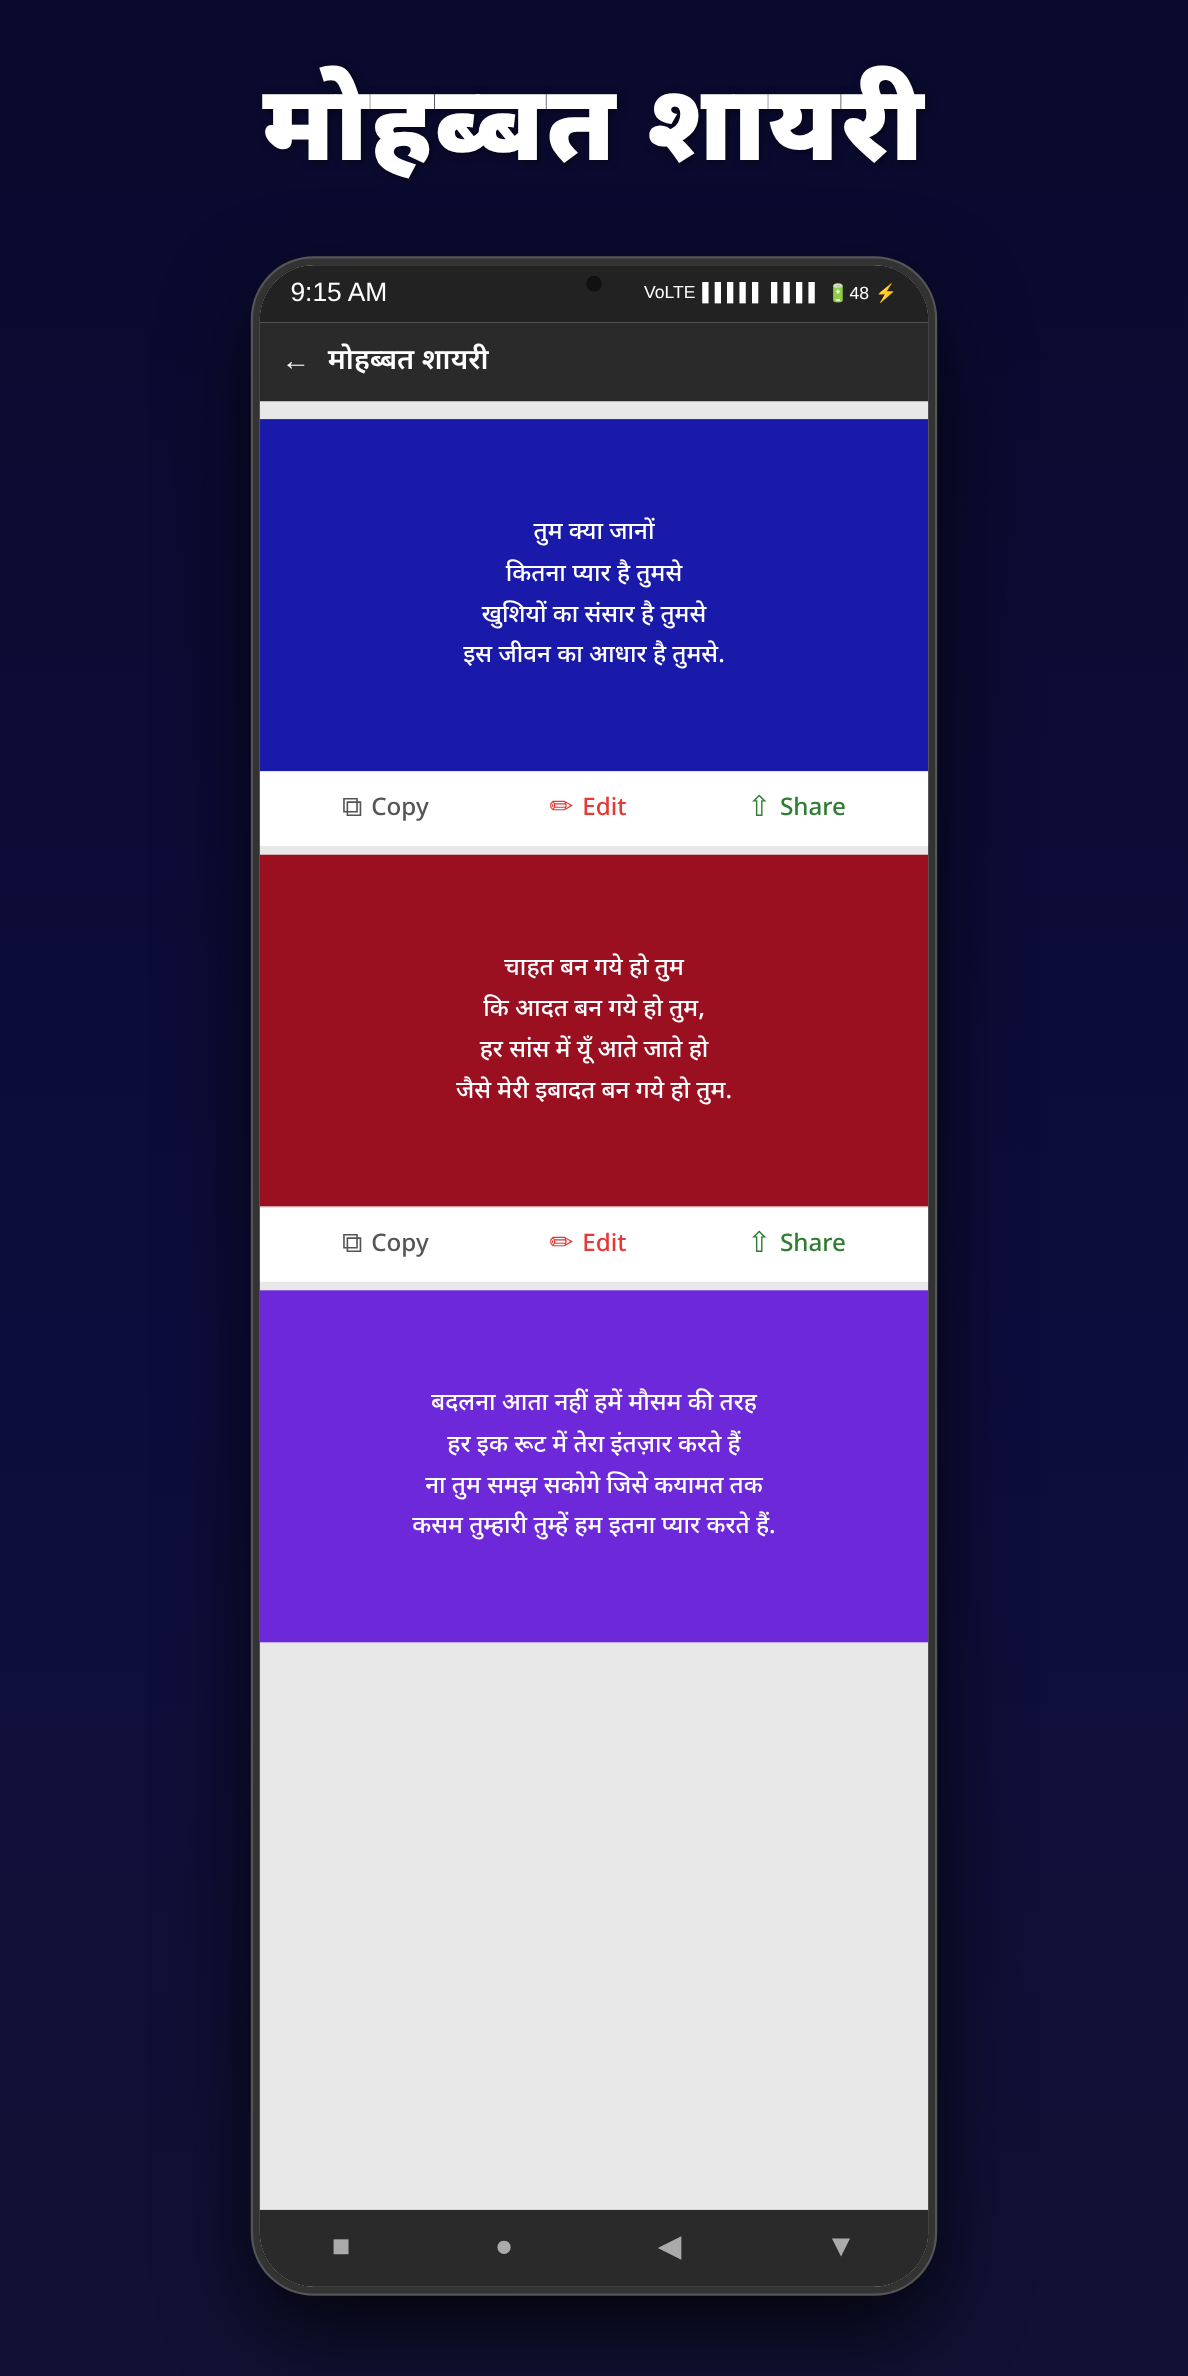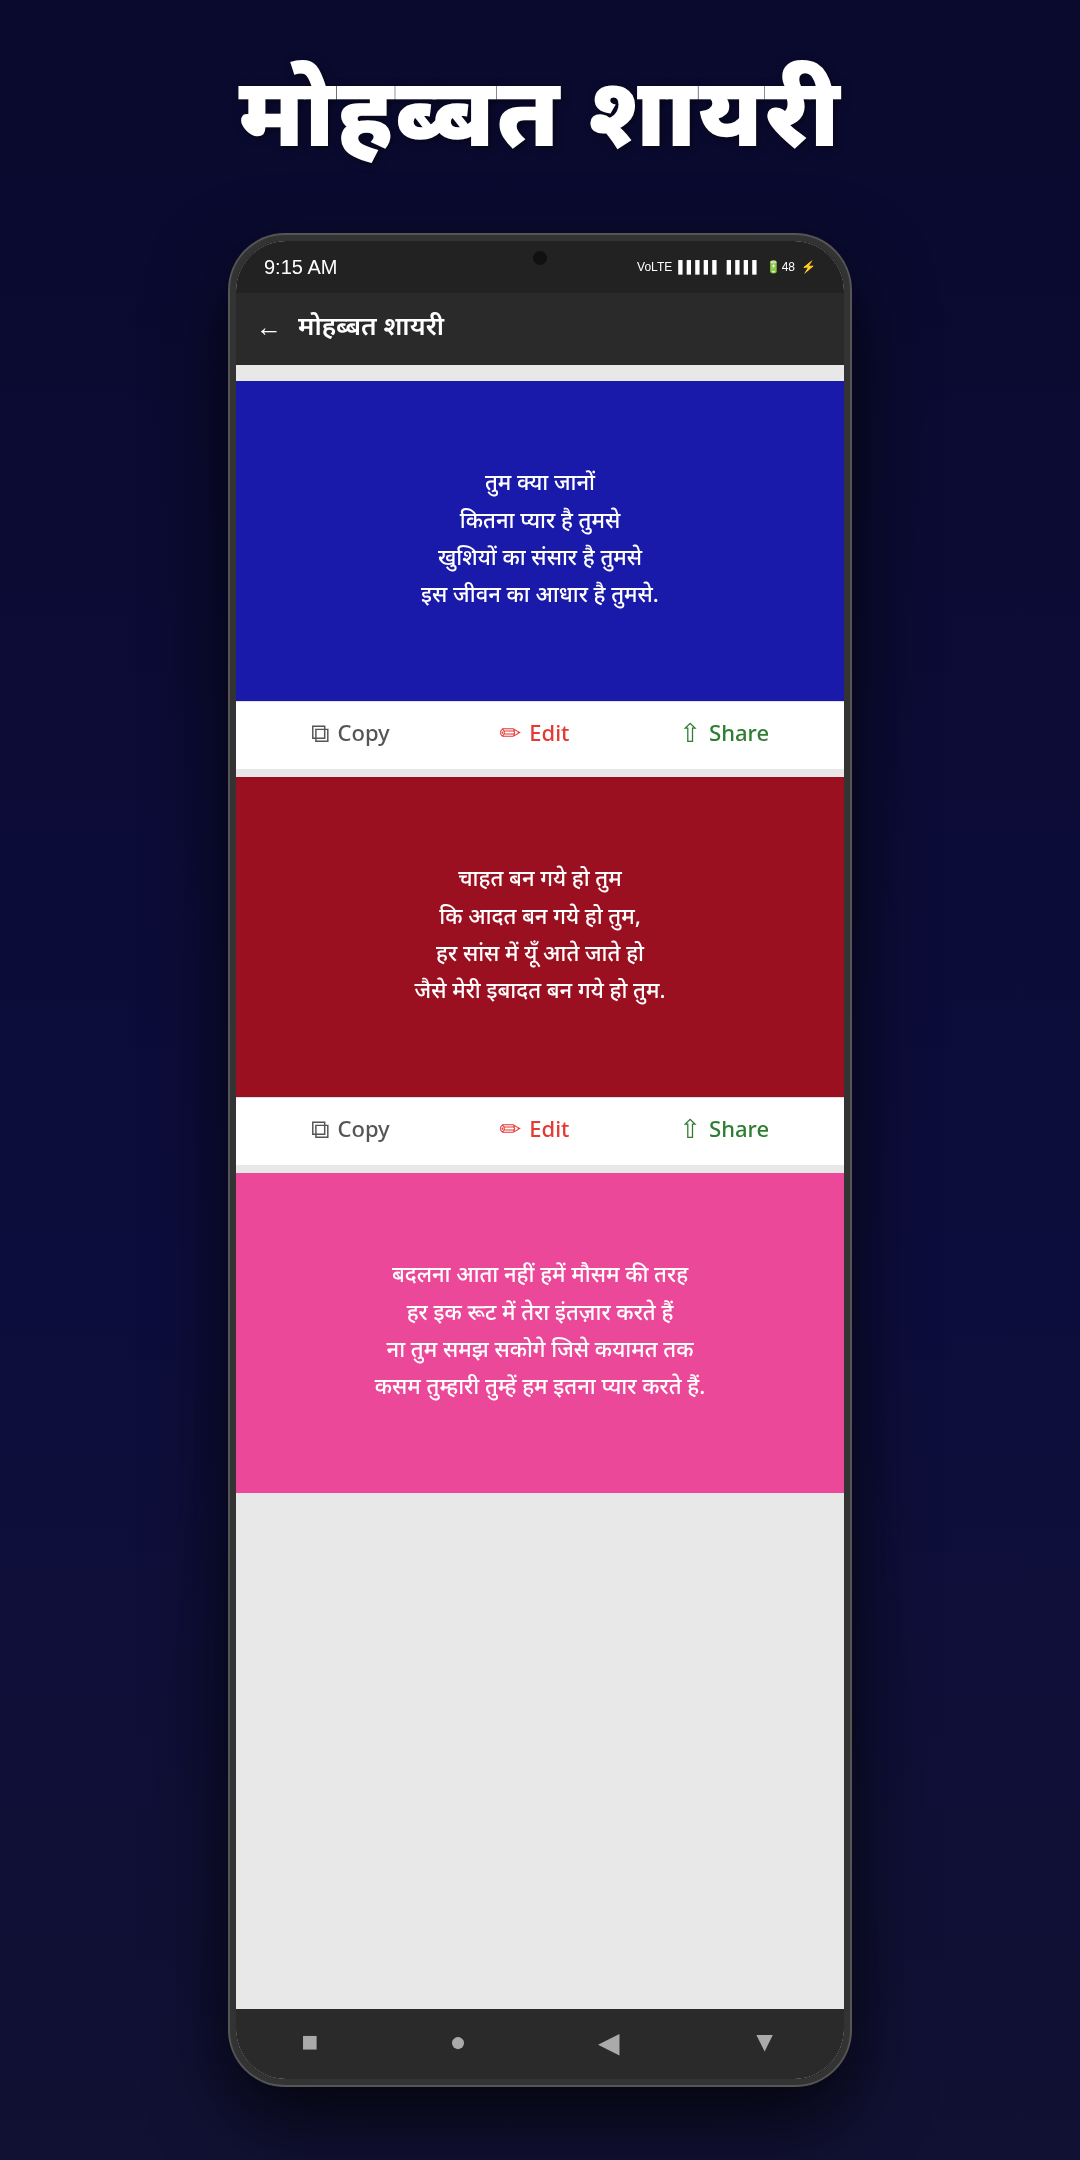--- a/index.html
+++ b/index.html
@@ -59,31 +59,31 @@
       height: 52px;
       display: flex;
       align-items: center;
       justify-content: space-between;
       padding: 0 28px;
       flex-shrink: 0;
     }
 
     .status-time {
       color: #ffffff;
-      font-size: 20px;
+      font-size: 24px;
       font-family: Arial, sans-serif;
       font-weight: 500;
     }
 
     .status-icons {
       display: flex;
       align-items: center;
       gap: 6px;
       color: #ffffff;
-      font-size: 12px;
+      font-size: 16px;
       font-family: Arial, sans-serif;
     }
 
     .camera-notch {
       position: absolute;
       top: 10px;
       left: 50%;
       transform: translateX(-50%);
       width: 14px;
       height: 14px;
@@ -132,21 +132,21 @@
       width: 100%;
       height: 320px;
       display: flex;
       align-items: center;
       justify-content: center;
       padding: 30px 7px;
     }
 
     .shayari-image.blue { background-color: #1a1aaa; }
     .shayari-image.red { background-color: #9b1020; }
-    .shayari-image.green { background-color: #ec4899; justify-content: center; }
+    .shayari-image.green { background-color: #6d28d9; justify-content: center; }
 
     .shayari-text {
       color: #ffffff;
       font-size: 22px;
       line-height: 1.7;
       text-align: center;
       font-weight: 500;
     }
 
     

